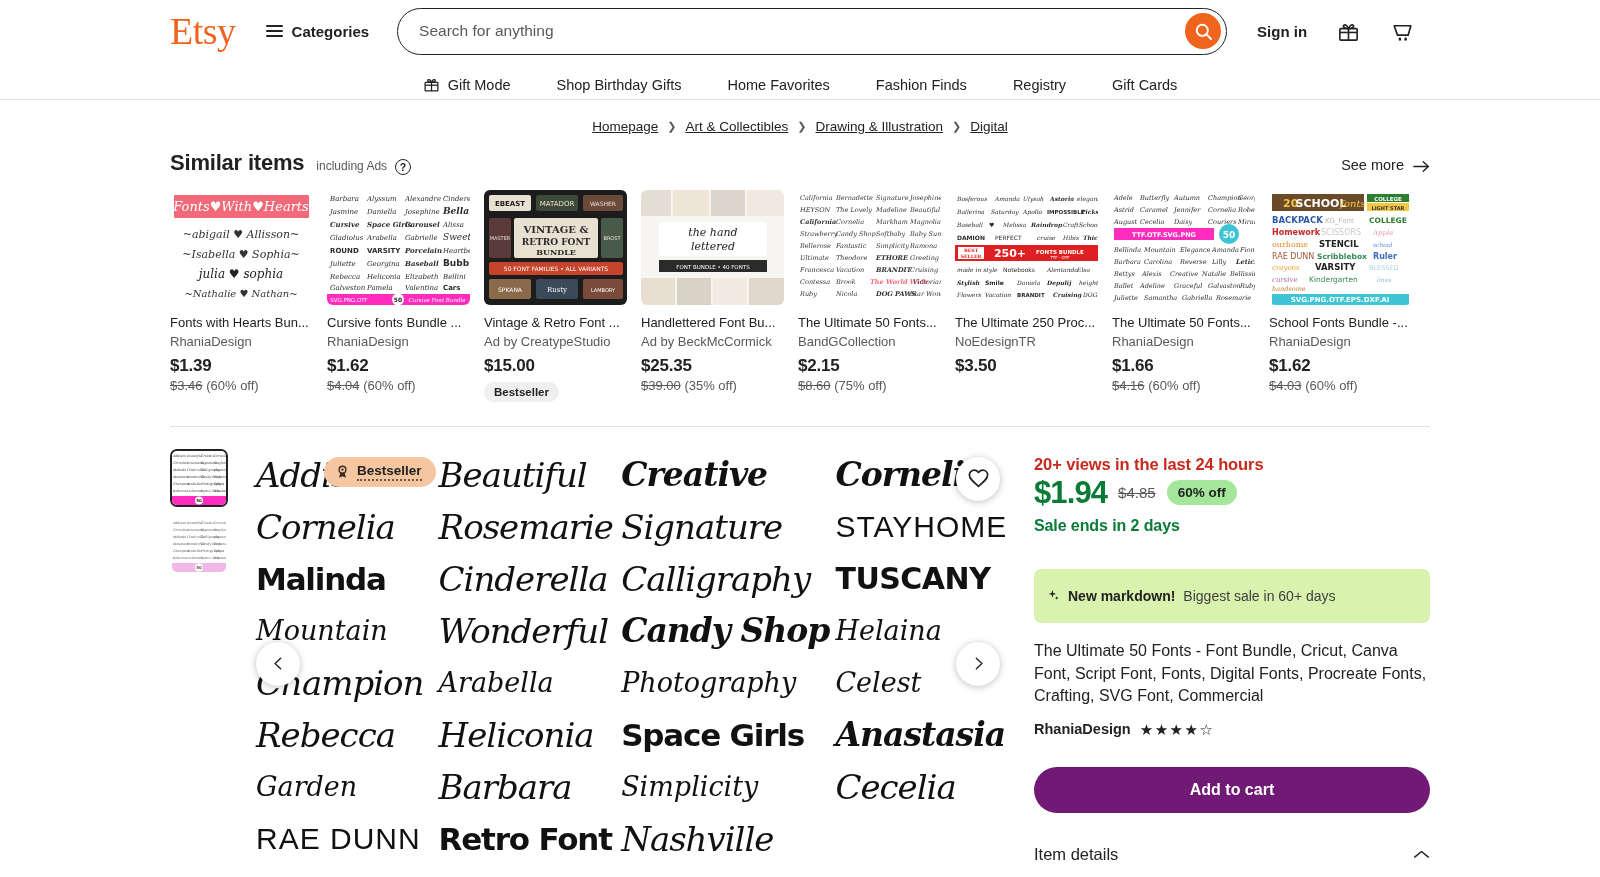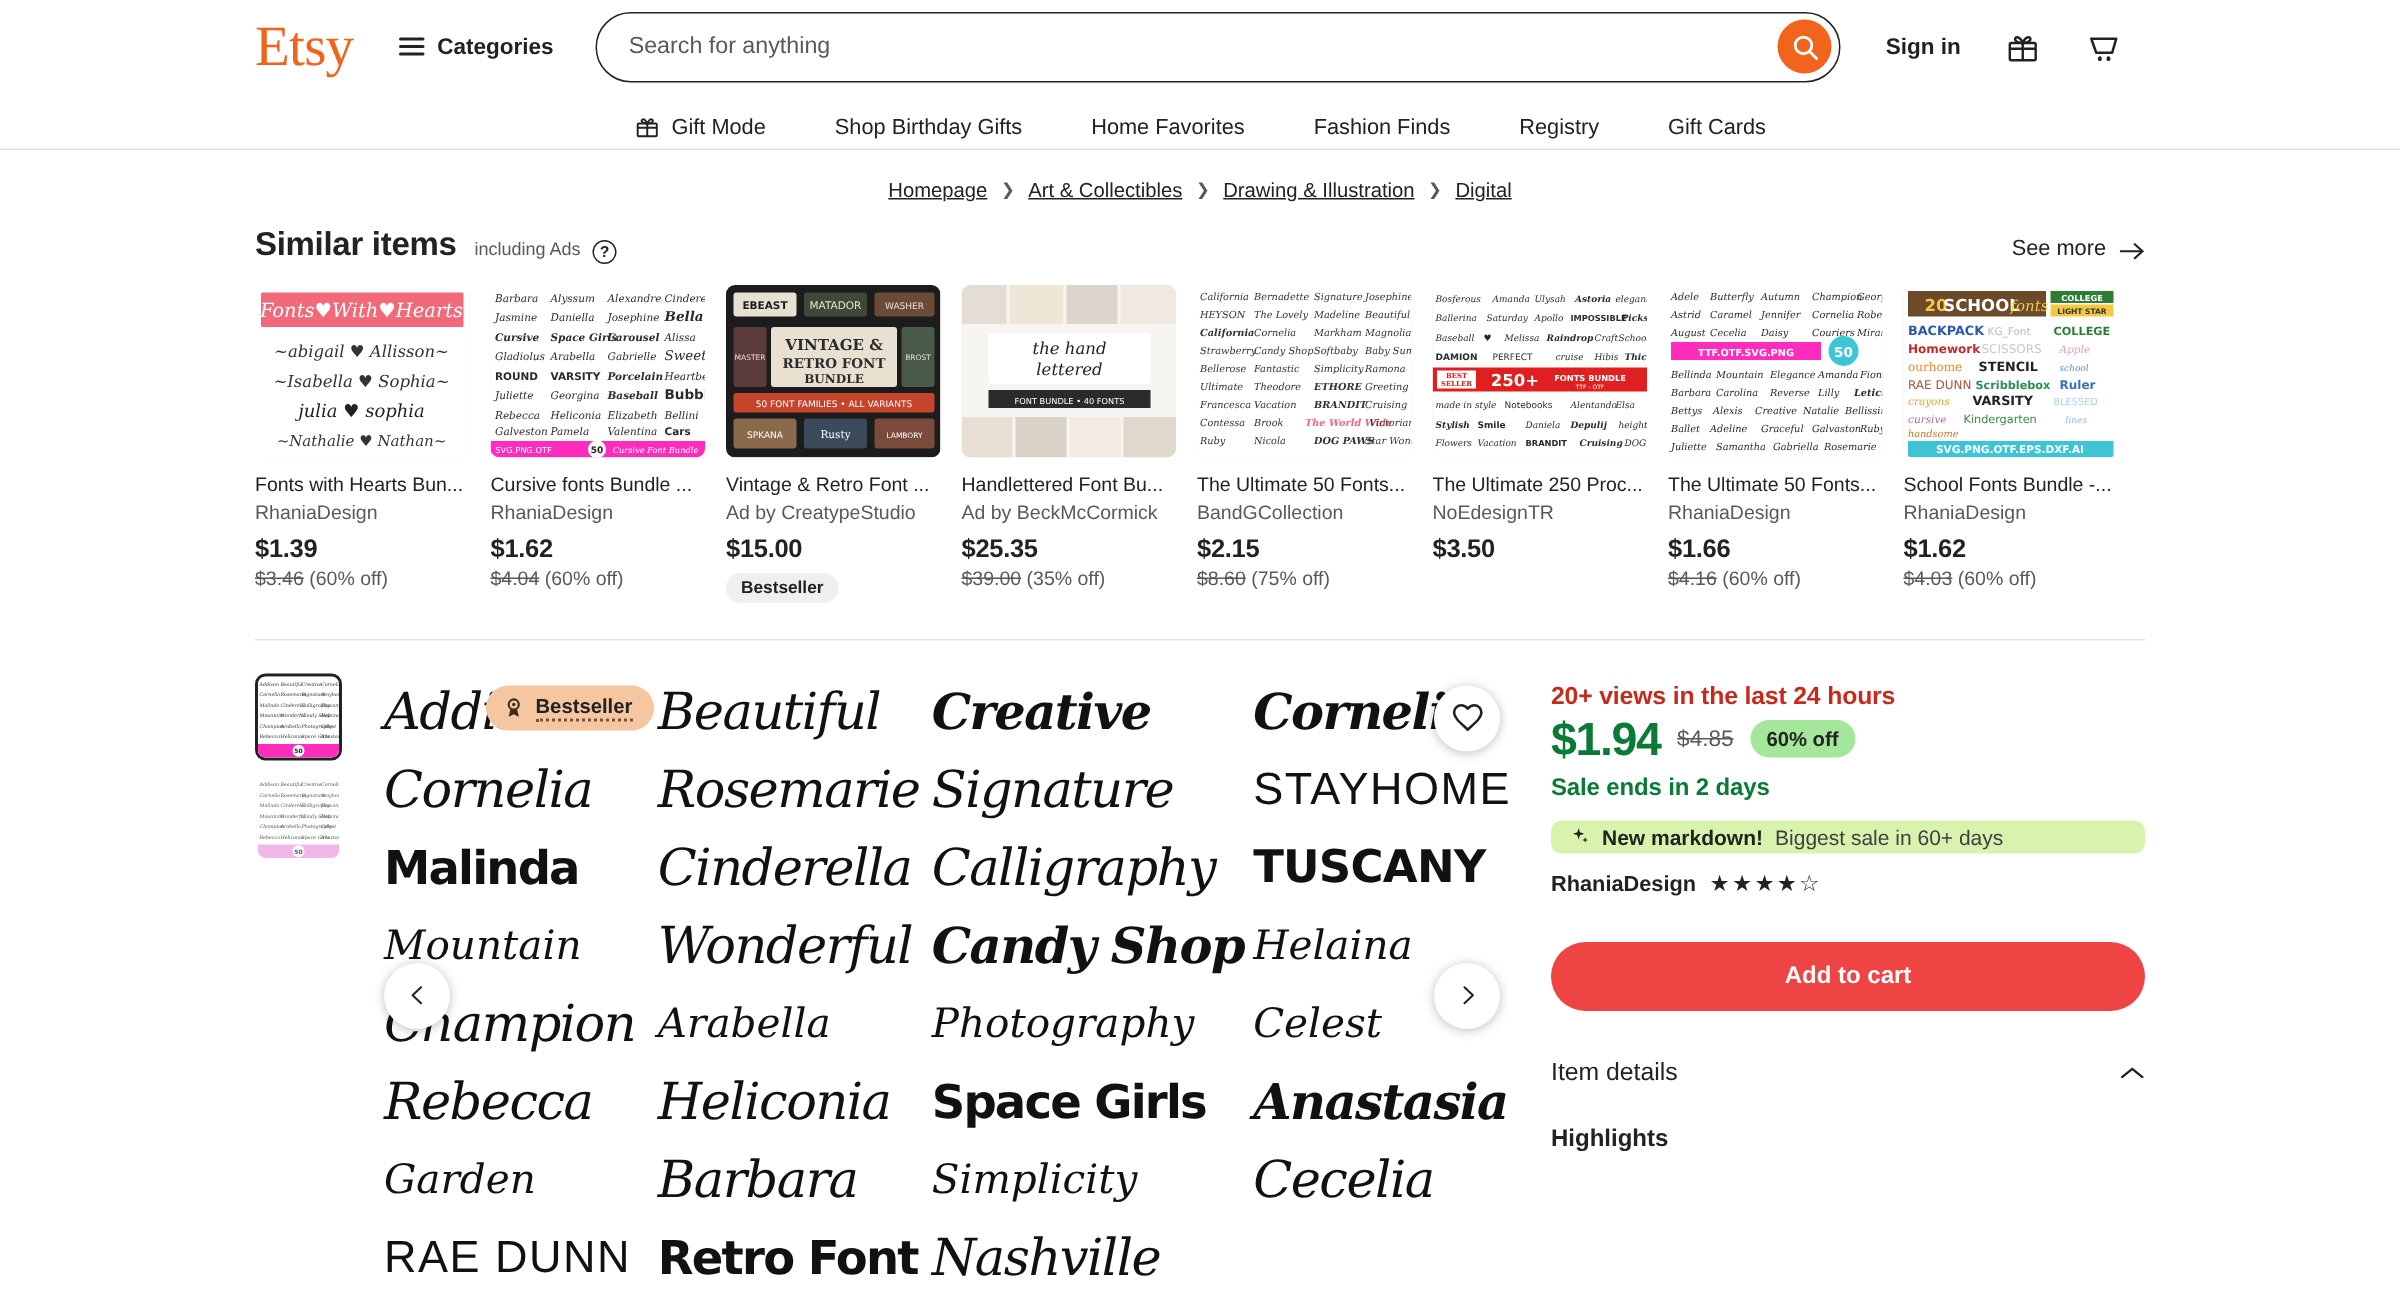--- a/index.html
+++ b/index.html
@@ -246,24 +246,24 @@
   .price-now { font-size: 31px; font-weight: 700; color: #0A7B36; letter-spacing: -0.9px; line-height: 1; }
   .price-old { font-size: 15px; color: #59595b; text-decoration: line-through; }
   .off-pill {
     background: #A4E79B; color: #222;
     border-radius: 13px; font-size: 13.5px; font-weight: 600;
     padding: 5px 11px;
   }
   .sale-ends { color: #0A7B36; font-size: 16px; font-weight: 700; margin-top: 9px; letter-spacing: -0.1px; }
 
   .markdown {
-    margin-top: 12px;
+    margin-top: 34px;
     background: #D9F2AE;
     border-radius: 7px;
-    padding: 3px 13px;
+    padding: 19px 13px;
     font-size: 14px;
     display: flex; align-items: center; gap: 8px;
     white-space: nowrap;
   }
   .markdown b { font-weight: 700; }
   .markdown .md-rest { color: #3f3f3f; }
 
   .prodtitle {
     margin-top: 17px;
     font-size: 16px;
@@ -272,21 +272,21 @@
   }
   .shoprow { display: flex; align-items: center; gap: 9px; margin-top: 13px; }
   .shopname { font-size: 14.5px; font-weight: 700; cursor: pointer; }
   .stars { display: flex; gap: 1.5px; font-size: 15px; line-height: 1; color: #222; }
 
   .addcart {
     width: 100%;
     margin-top: 30px;
     height: 46px;
     border-radius: 24px;
-    background: #ef4444;
+    background: #701a75;
     color: #fff;
     border: 0;
     font-size: 16px;
     font-weight: 700;
     font-family: "Liberation Sans", sans-serif;
     cursor: pointer;
   }
 
   .details-head {
     margin-top: 32px;
@@ -901,20 +901,21 @@
 
     <div class="markdown">
       <svg width="13" height="13" viewBox="0 0 24 24" fill="#222">
         <path d="M10 2l1.6 5.2L17 9l-5.4 1.8L10 16l-1.6-5.2L3 9l5.4-1.8z"></path>
         <path d="M18 13l.9 2.6 2.6.9-2.6.9L18 20l-.9-2.6-2.6-.9 2.6-.9z"></path>
       </svg>
       <b>New markdown!</b>
       <span class="md-rest">Biggest sale in 60+ days</span>
     </div>
 
+    <div class="prodtitle">The Ultimate 50 Fonts - Font Bundle, Cricut, Canva Font, Script Font, Fonts, Digital Fonts, Procreate Fonts, Crafting, SVG Font, Commercial</div>
 
     <div class="shoprow">
       <div class="shopname">RhaniaDesign</div>
       <div class="stars">
         <span>★</span>
         <span>★</span>
         <span>★</span>
         <span>★</span>
         <span>☆</span>
       </div>

